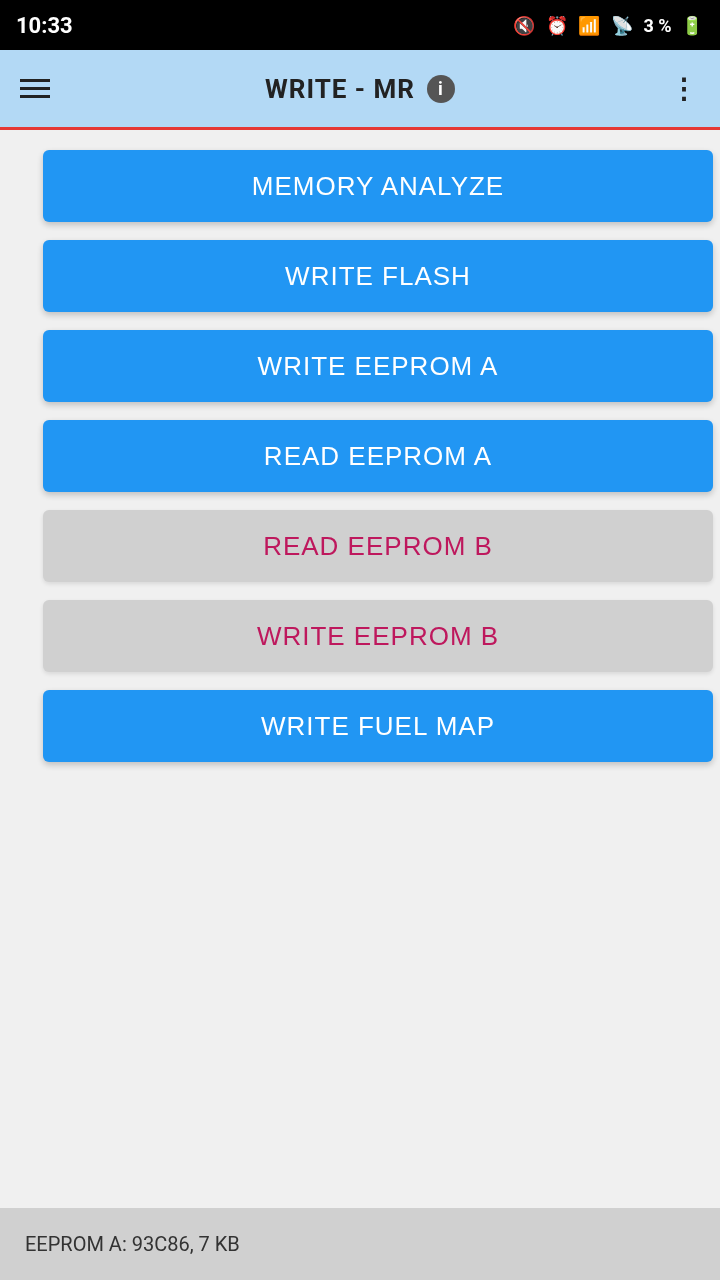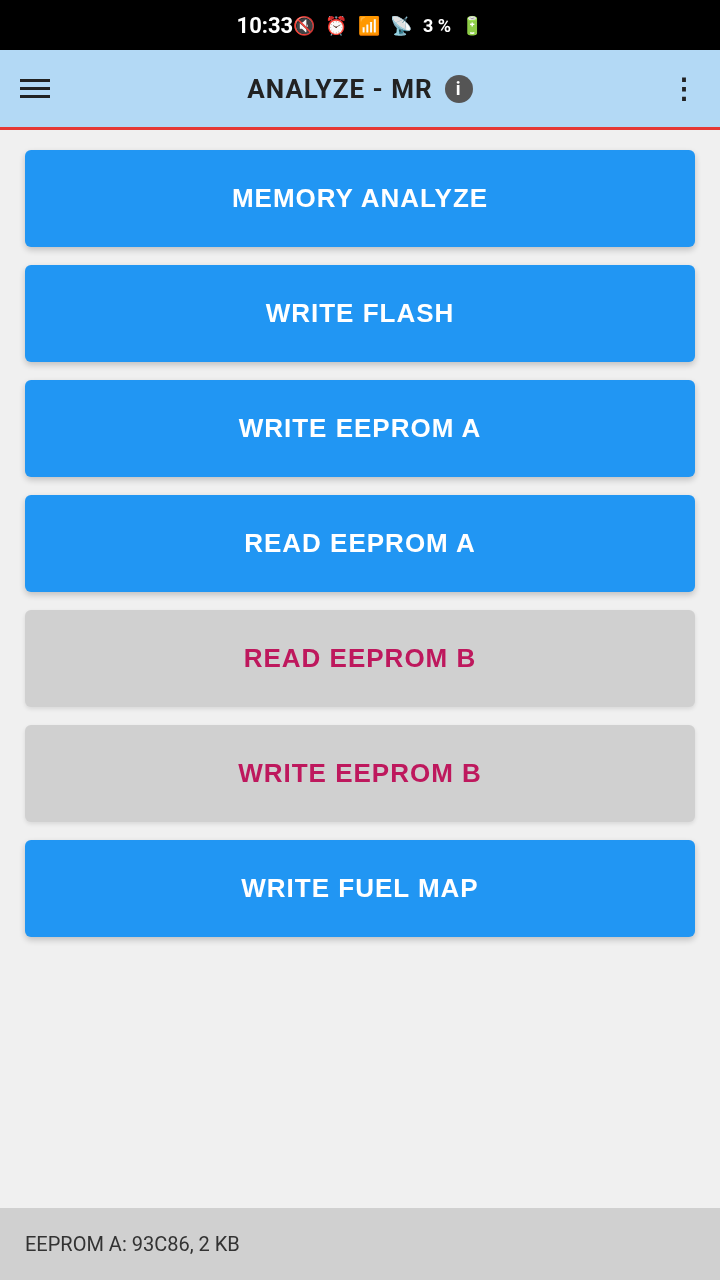--- a/index.html
+++ b/index.html
@@ -13,21 +13,21 @@
       flex-direction: column;
     }
 
     
     .status-bar {
       background: #000;
       color: #fff;
       height: 50px;
       display: flex;
       align-items: center;
-      justify-content: center;
+      justify-content: space-between;
       padding: 0 16px;
       font-size: 22px;
       font-weight: bold;
       flex-shrink: 0;
     }
     .status-bar-left { font-size: 22px; font-weight: bold; }
     .status-bar-right {
       display: flex;
       align-items: center;
       gap: 10px;
@@ -93,30 +93,31 @@
       background: #f0f0f0;
       padding: 20px 25px;
       display: flex;
       flex-direction: column;
       gap: 18px;
     }
 
     
     .btn {
       width: 100%;
-      height: 97px;
+      height: 72px;
       border: none;
       border-radius: 6px;
       font-size: 26px;
-      font-weight: bold;
+      font-weight: normal;
       letter-spacing: 1px;
       cursor: pointer;
       color: #fff;
       text-transform: uppercase;
       box-shadow: 0 3px 6px rgba(0,0,0,0.2);
+      margin-left: 18px;
     }
     .btn-active {
       background: #2196f3;
       color: #fff;
     }
     .btn-disabled {
       background: #d0d0d0;
       color: #be185d;
       cursor: default;
       box-shadow: 0 2px 4px rgba(0,0,0,0.1);
@@ -154,31 +155,31 @@
   </div>
 </div>
 
 <div class="app-bar">
   <div class="hamburger">
     <span></span>
     <span></span>
     <span></span>
   </div>
   <div class="app-bar-title">
-    <span>ANALYZE - MR</span>
+    <span>WRITE - MR</span>
     <div class="info-icon">i</div>
   </div>
   <div class="more-icon">⋮</div>
 </div>
 
 <div class="main-content" id="button-container">
 <button class="btn btn-active">MEMORY ANALYZE</button>
     <button class="btn btn-active">WRITE FLASH</button>
     <button class="btn btn-active">WRITE EEPROM A</button>
     <button class="btn btn-active">READ EEPROM A</button>
     <button class="btn btn-disabled" disabled="">READ EEPROM B</button>
     <button class="btn btn-disabled" disabled="">WRITE EEPROM B</button>
     <button class="btn btn-active">WRITE FUEL MAP</button>
   </div>
 
 <div class="footer">
-  <div class="footer-text">EEPROM A: 93C86, 2 KB</div>
+  <div class="footer-text">EEPROM A: 93C86, 7 KB</div>
 </div>
 
 </body></html>

